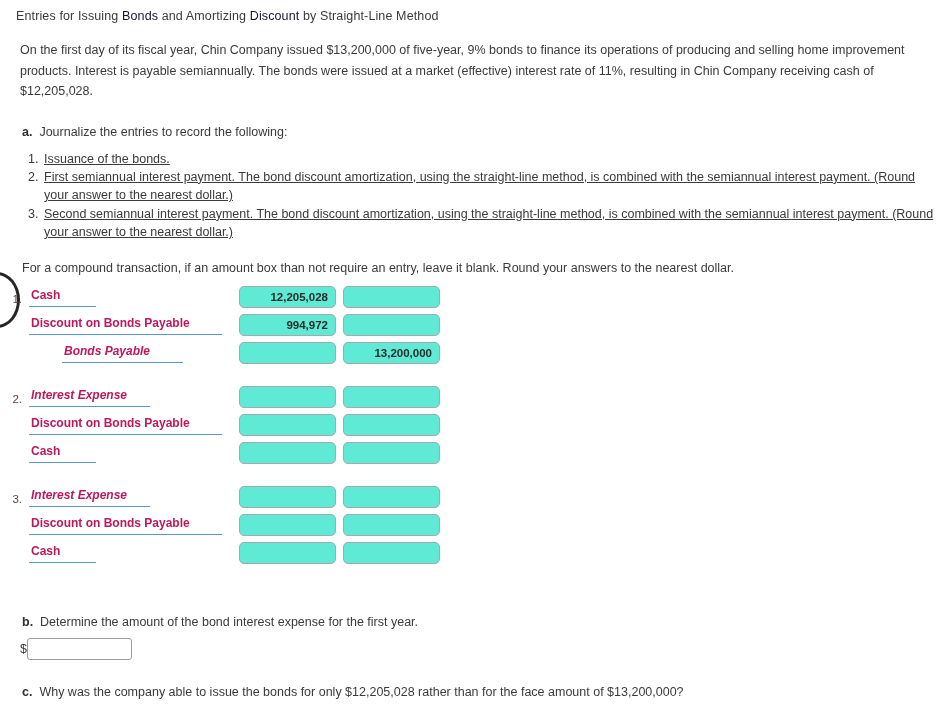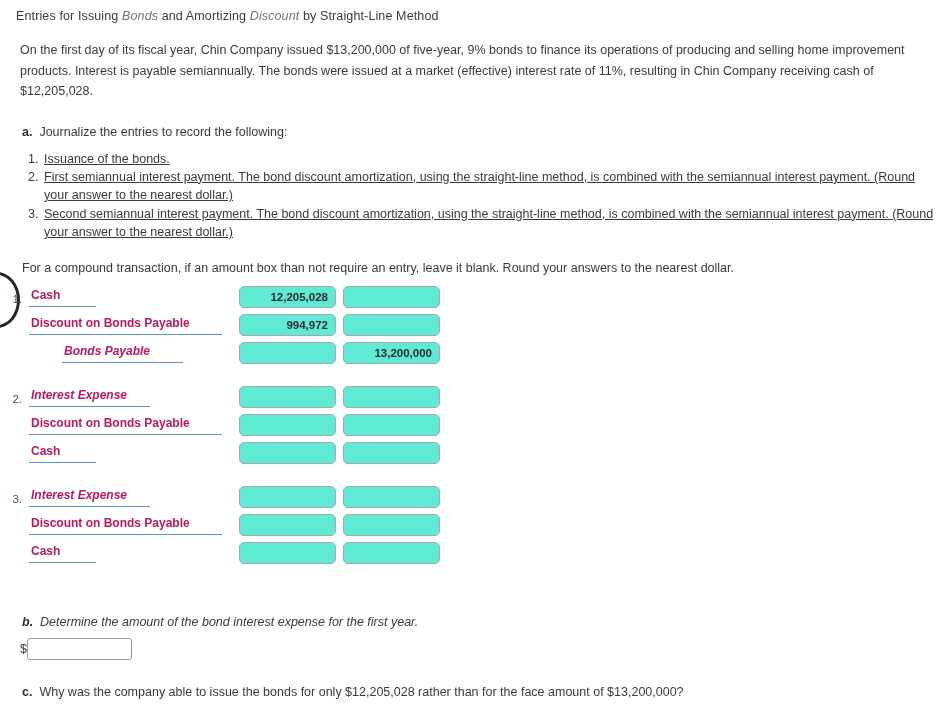--- a/index.html
+++ b/index.html
@@ -40,22 +40,21 @@
   
   .title {
     margin: 0;
     padding: 9px 0 0 16px;
     font-size: 12.5px;
     font-weight: normal;
     color: #3a3a3a;
     letter-spacing: 0.01em;
   }
   .link-green {
-    color: #737373;
-    font-style: italic;
+    color: #0f172a;
   }
 
   .intro {
     margin: 0;
     padding: 17px 16px 0 20px;
     line-height: 20.5px;
     max-width: 930px;
   }
 
   .part-a {
@@ -156,21 +155,20 @@
     padding: 0 7px 0 3px;
     line-height: 20px;
     outline: none;
   }
 
   
   .part-b {
     margin: 0;
     padding: 27px 0 0 22px;
     line-height: 18px;
-    font-style: italic;
   }
   .part-b .lbl, .part-c .lbl {
     font-weight: bold;
     color: #2f2f2f;
   }
   .b-answer {
     padding: 7px 0 0 20px;
     display: flex;
     align-items: center;
   }

